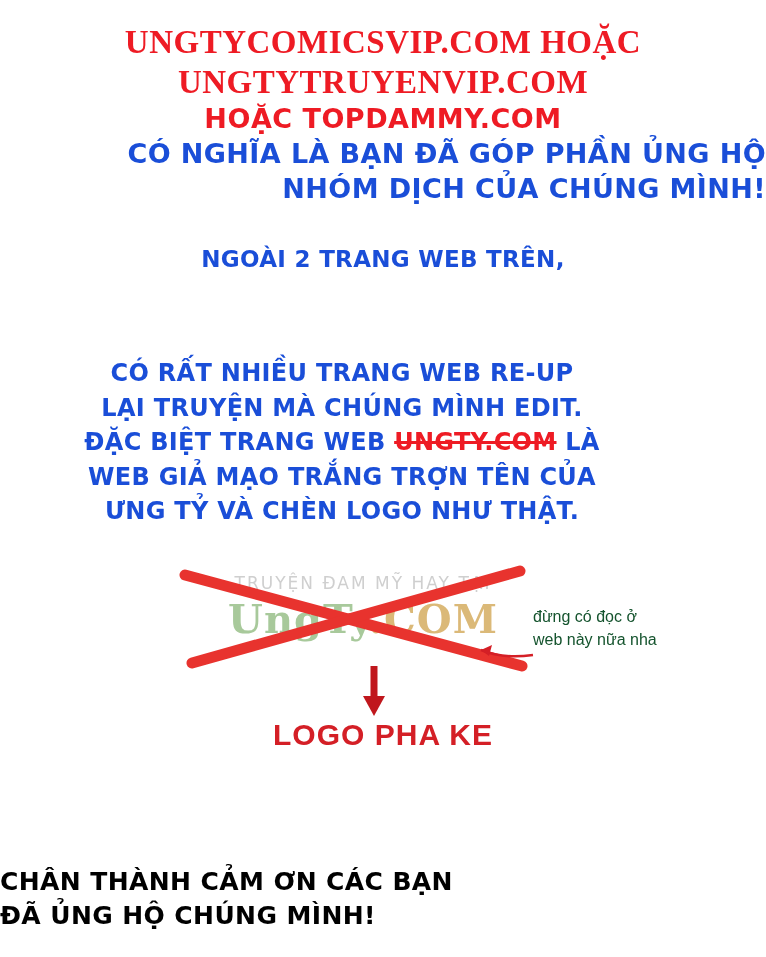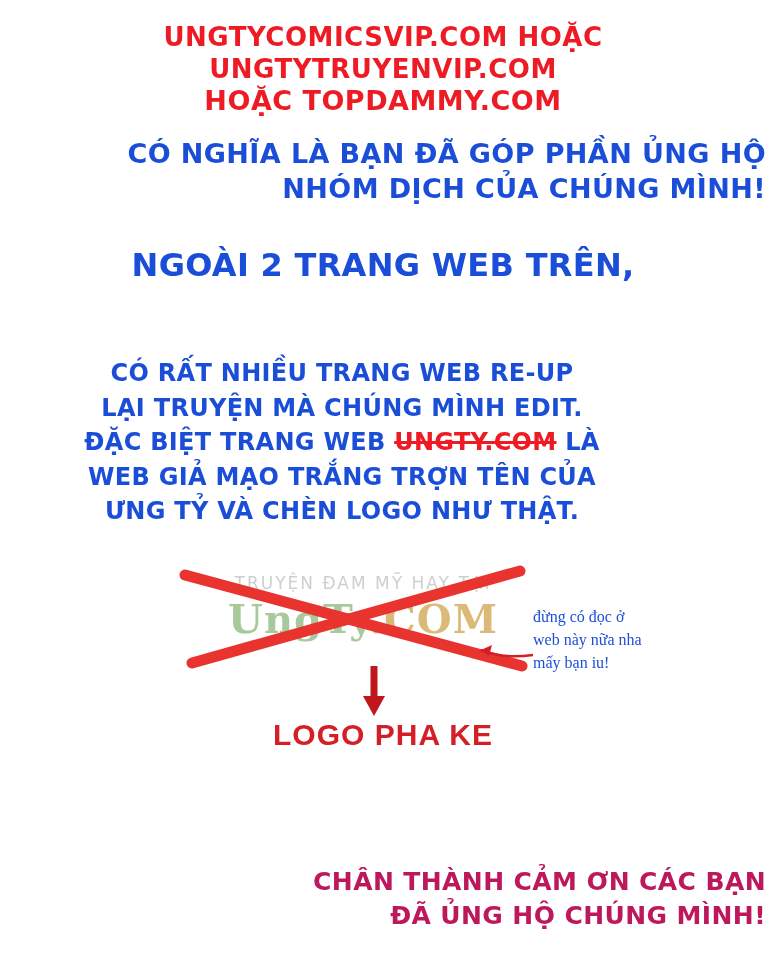--- a/index.html
+++ b/index.html
@@ -34,23 +34,24 @@
     font-weight: bold;
     letter-spacing: 0.5px;
     line-height: 1.22;
   }
   .header-red .l1 {
     font-size: 28px;
     display: block;
     text-transform: uppercase;
   }
   .header-red .l2 {
-    font-size: 26px;
+    font-size: 33px;
     display: block;
     text-transform: uppercase;
+    font-family: Liberation Serif, serif;
   }
   .header-red .l3 {
     font-size: 27px;
     display: block;
     text-transform: uppercase;
   }
 
   
   .header-blue {
     position: absolute;
@@ -68,21 +69,21 @@
 
   
   .para-1 {
     position: absolute;
     top: 243px;
     left: 0;
     width: 766px;
     text-align: center;
     color: #1a4ed8;
     font-weight: bold;
-    font-size: 32px;
+    font-size: 23px;
     line-height: 1.4;
     text-transform: uppercase;
     letter-spacing: 0.3px;
   }
 
   
   .para-2 {
     position: absolute;
     top: 356px;
     left: 0;
@@ -154,24 +155,24 @@
     width: 766px;
     height: 230px;
     pointer-events: none;
   }
 
   .note-red {
     position: absolute;
     top: 47px;
     left: 533px;
     width: 200px;
-    color: #1d4ed8;
+    color: #14532d;
     font-size: 16px;
     line-height: 1.45;
-    font-family: Liberation Serif, serif;
+    font-family: Liberation Sans, sans-serif;
   }
 
   .logo-pha-ke {
     position: absolute;
     top: 160px;
     left: 0;
     width: 766px;
     text-align: center;
     color: #d41f26;
     font-weight: bold;
@@ -179,22 +180,22 @@
     letter-spacing: 1px;
     font-family: "Liberation Sans", sans-serif;
   }
 
   
   .footer-blue {
     position: absolute;
     top: 865px;
     left: 0;
     width: 766px;
-    text-align: right;
-    color: #be185d;
+    text-align: left;
+    color: #000000;
     font-weight: bold;
     font-size: 25px;
     line-height: 1.35;
     text-transform: uppercase;
     letter-spacing: 0.4px;
   }
 </style>
 </head>
 <body>
 
@@ -240,21 +241,20 @@
       <path d="M533 97 C 510 100, 495 98, 481 92" stroke="#d41f26" stroke-width="2.5" fill="none"></path>
       <polygon points="481,92 492,87 489,98" fill="#d41f26"></polygon>
 
       <line x1="374" y1="108" x2="374" y2="142" stroke="#c0171d" stroke-width="7"></line>
       <polygon points="363,138 385,138 374,158" fill="#c0171d"></polygon>
     </svg>
 
     <div class="note-red">
       <div>đừng có đọc ở</div>
       <div>web này nữa nha</div>
-      <div>mấy bạn iu!</div>
     </div>
 
     <div class="logo-pha-ke">LOGO PHA KE</div>
   </div>
 
   <div class="footer-blue">
     <div>Chân thành cảm ơn các bạn</div>
     <div>đã ủng hộ chúng mình!</div>
   </div>
 

